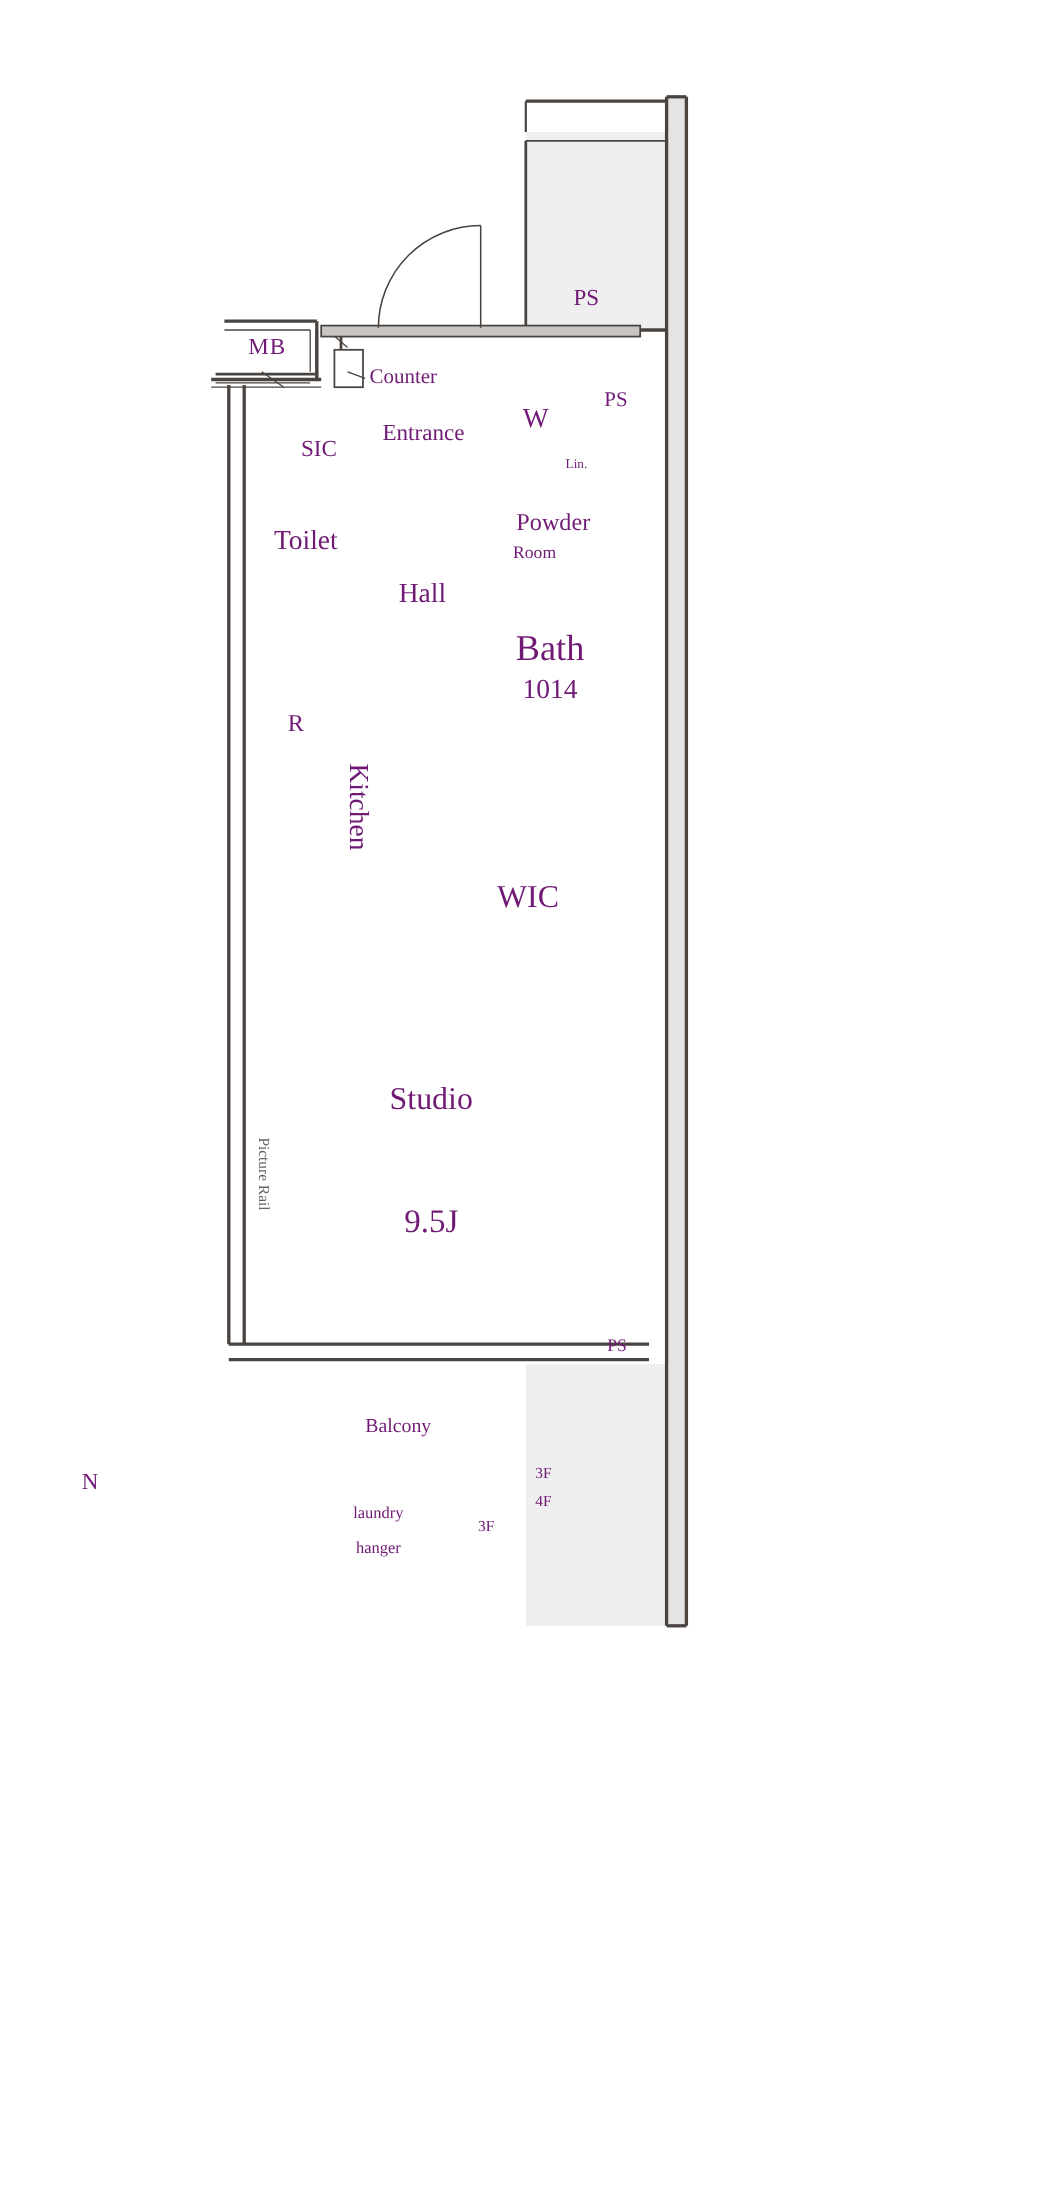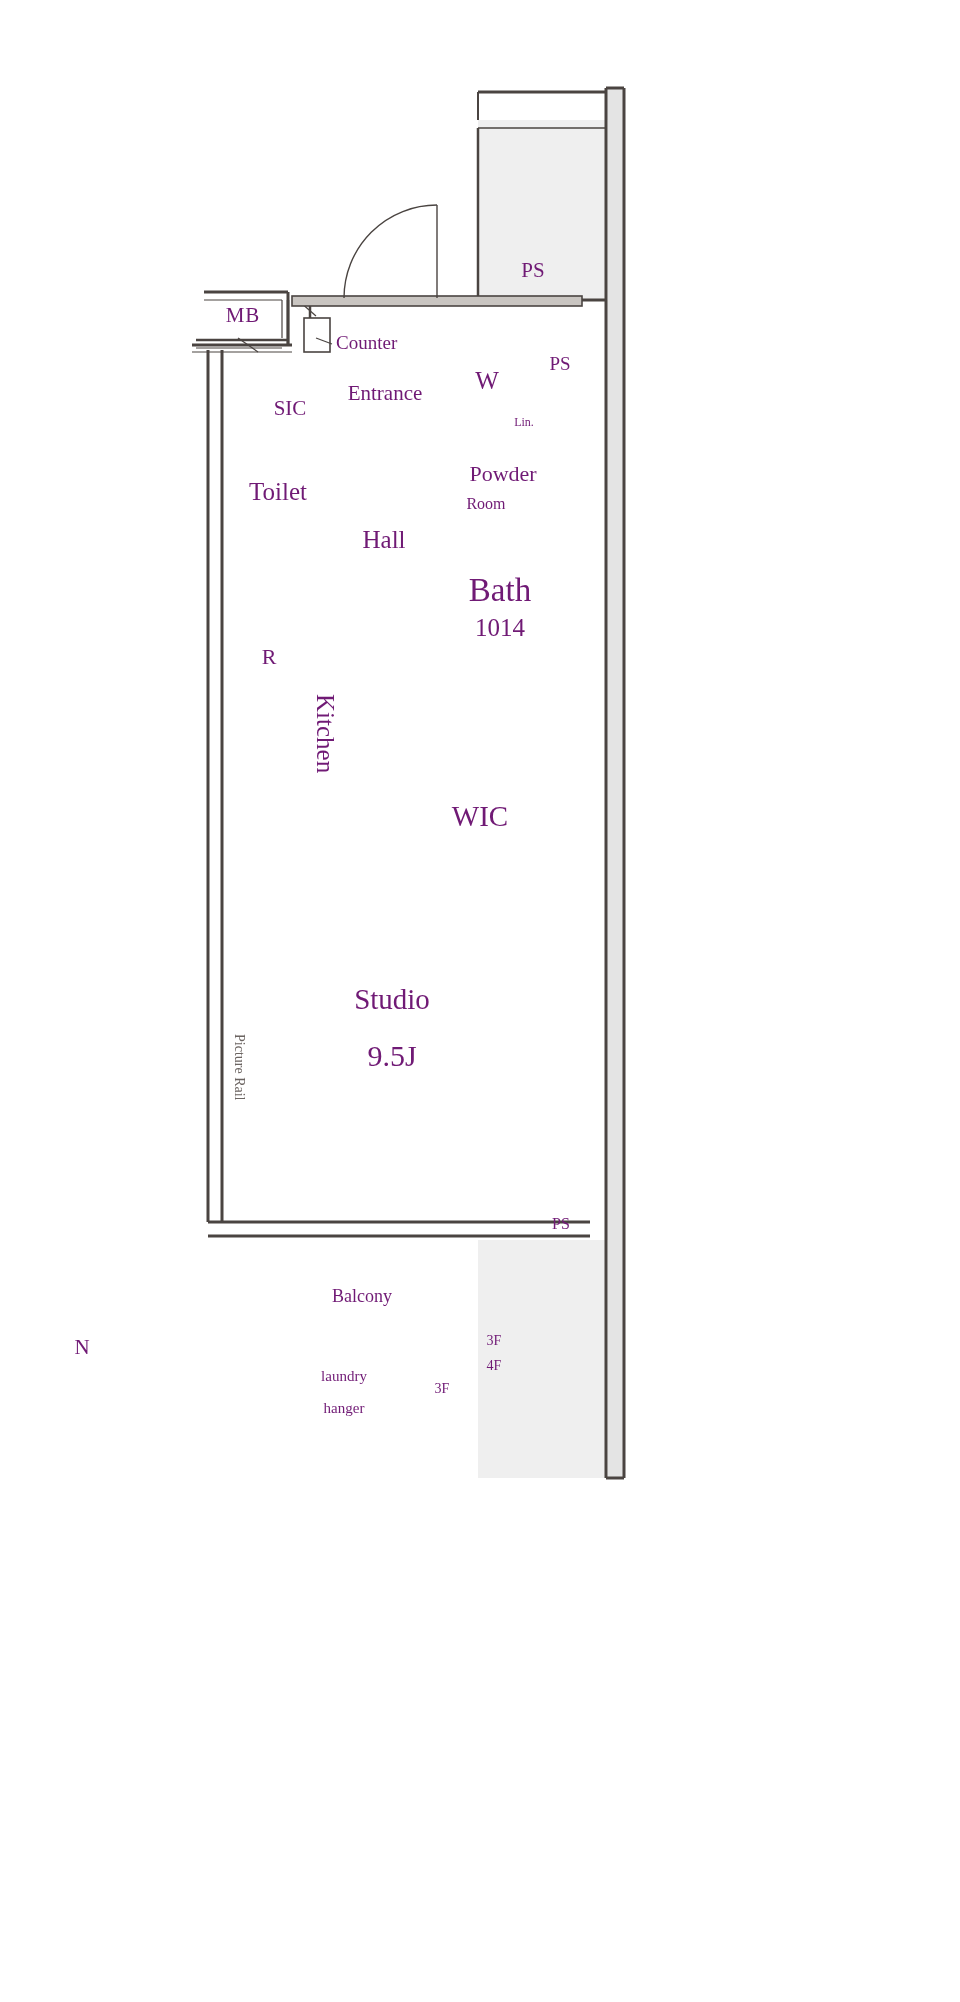--- a/index.html
+++ b/index.html
@@ -307,21 +307,21 @@
 
 <div class="lbl ctr" style="left:480px;top:816px;font-size:29px;">WIC</div>
 
 <div class="lbl ctr" style="left:269px;top:657px;font-size:22px;">R</div>
 
 <div class="lbl vert" style="left:312px;top:694px;font-size:25px;">Kitchen</div>
 
 <div class="lbl vert" style="left:231px;top:1034px;font-size:14px;color:#6b6461;">Picture Rail</div>
 
 <div class="lbl ctr" style="left:392px;top:999px;font-size:29px;">Studio</div>
-<div class="lbl ctr" style="left:392px;top:1056px;font-size:30px;">9.5J</div>
+<div class="lbl ctr" style="left:392px;top:1111px;font-size:30px;">9.5J</div>
 
 <div class="lbl" style="left:552px;top:1216px;font-size:16px;">PS</div>
 
 <div class="lbl ctr" style="left:362px;top:1296px;font-size:18px;">Balcony</div>
 
 <div class="lbl ctr" style="left:344px;top:1377px;font-size:15px;">laundry</div>
 <div class="lbl ctr" style="left:344px;top:1409px;font-size:15px;">hanger</div>
 
 <div class="lbl ctr" style="left:494px;top:1341px;font-size:14px;">3F</div>
 <div class="lbl ctr" style="left:494px;top:1366px;font-size:14px;">4F</div>

